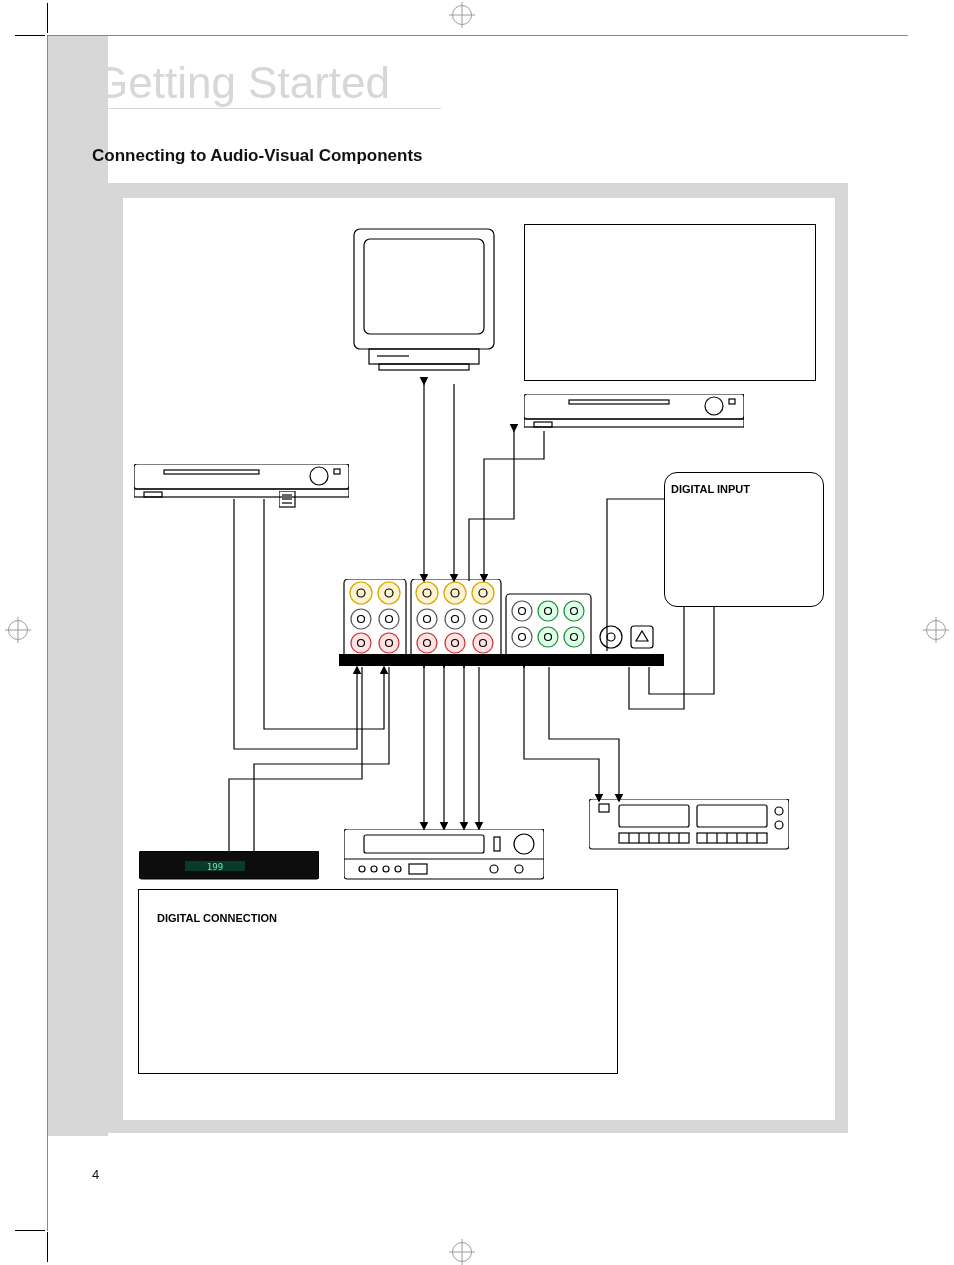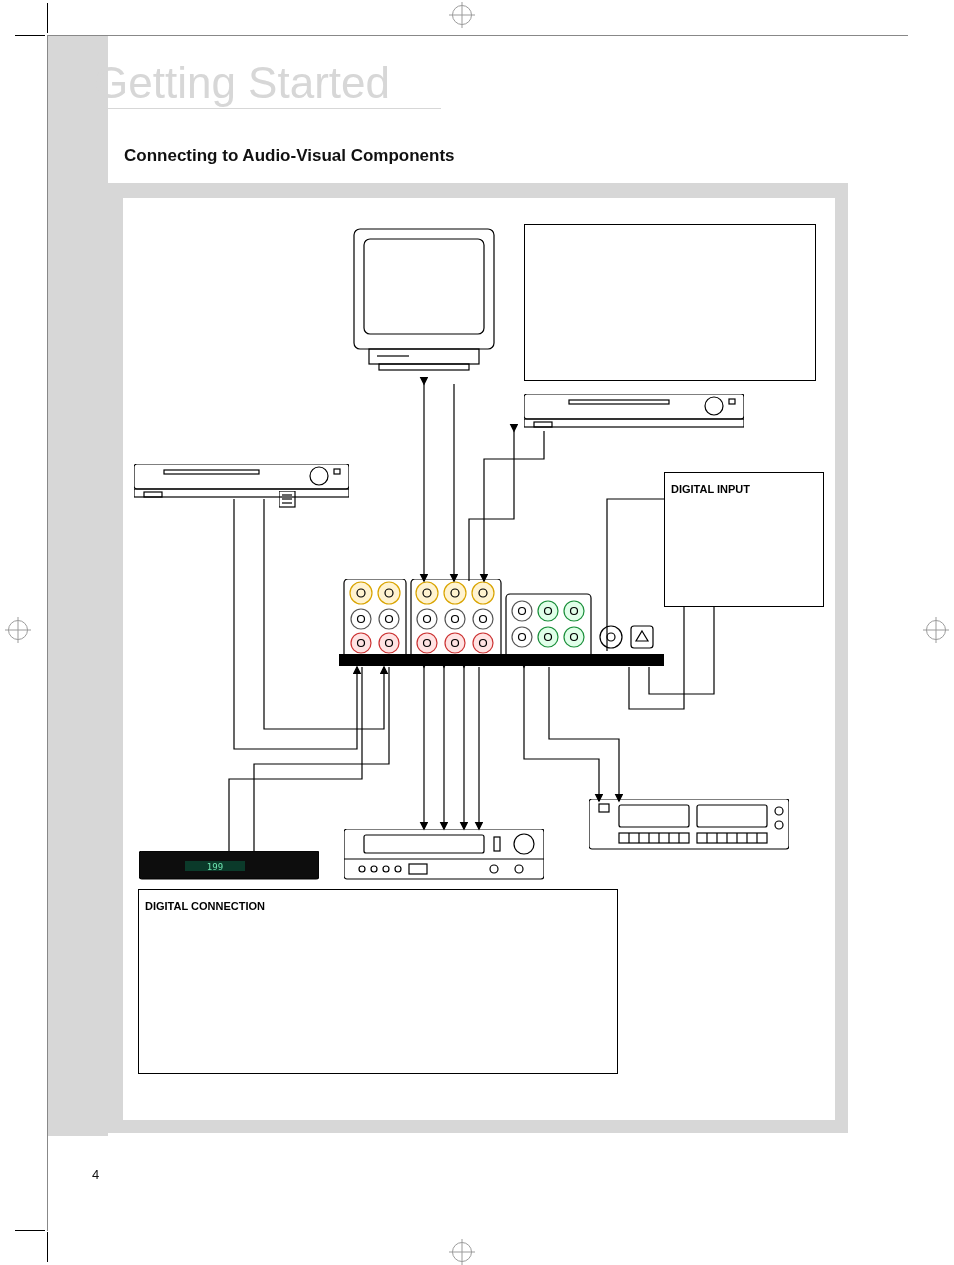--- a/index.html
+++ b/index.html
@@ -51,21 +51,20 @@
     line-height: 1.05;
   }
 
   .section-title {
     position: absolute;
     left: 92px;
     top: 146px;
     font-size: 17px;
     font-weight: 700;
     color: #111;
-    margin-left: 32px;
   }
 
   .diagram-outer {
     position: absolute;
     left: 108px;
     top: 183px;
     width: 740px;
     height: 950px;
     background: #d7d7d7;
   }
@@ -158,21 +157,21 @@
     <rect x="10" y="28" width="18" height="5"></rect>
   </svg>
 
   <svg class="device" style="left:155px; top:292px; width:20px; height:20px;">
     <rect x="0" y="0" width="16" height="16"></rect>
     <line x1="3" y1="4" x2="13" y2="4"></line>
     <line x1="3" y1="8" x2="13" y2="8"></line>
     <line x1="3" y1="12" x2="13" y2="12"></line>
   </svg>
 
-  <div class="box" style="left:540px; top:273px; width:160px; height:135px; padding:6px; box-sizing:border-box;">
+  <div class="box" style="left:540px; top:273px; width:160px; height:135px; padding:6px; box-sizing:border-box;border-radius:13px;">
     <span class="label">DIGITAL INPUT</span>
   </div>
 
   <svg class="jack-panel" style="left:215px; top:380px; width:325px; height:95px;">
 
     <rect x="0" y="75" width="325" height="12" class="fillblack"></rect>
 
     <rect x="5" y="0" width="62" height="80" rx="4" class="jack"></rect>
 
     <rect x="72" y="0" width="90" height="80" rx="4" class="jack"></rect>
@@ -277,21 +276,21 @@
       <rect x="108" y="34" width="70" height="10"></rect>
       <line x1="118" y1="34" x2="118" y2="44"></line>
         <line x1="128" y1="34" x2="128" y2="44"></line>
       <line x1="138" y1="34" x2="138" y2="44"></line>
         <line x1="148" y1="34" x2="148" y2="44"></line>
       <line x1="158" y1="34" x2="158" y2="44"></line>
         <line x1="168" y1="34" x2="168" y2="44"></line>
     </g>
   </svg>
 
-  <div class="box" style="left:14px; top:690px; width:480px; height:185px; padding:6px; box-sizing:border-box;">
+  <div class="box" style="left:14px; top:690px; width:480px; height:185px; padding:18px; box-sizing:border-box;">
     <span class="label">DIGITAL CONNECTION</span>
   </div>
 
   <svg class="wire" style="left:0; top:0; width:710px; height:700px; position:absolute;">
     <defs>
       <marker id="ah" markerWidth="8" markerHeight="8" refX="6" refY="3" orient="auto">
         <path d="M0,0 L6,3 L0,6 Z" class="arrowhead"></path>
       </marker>
     </defs>
 

